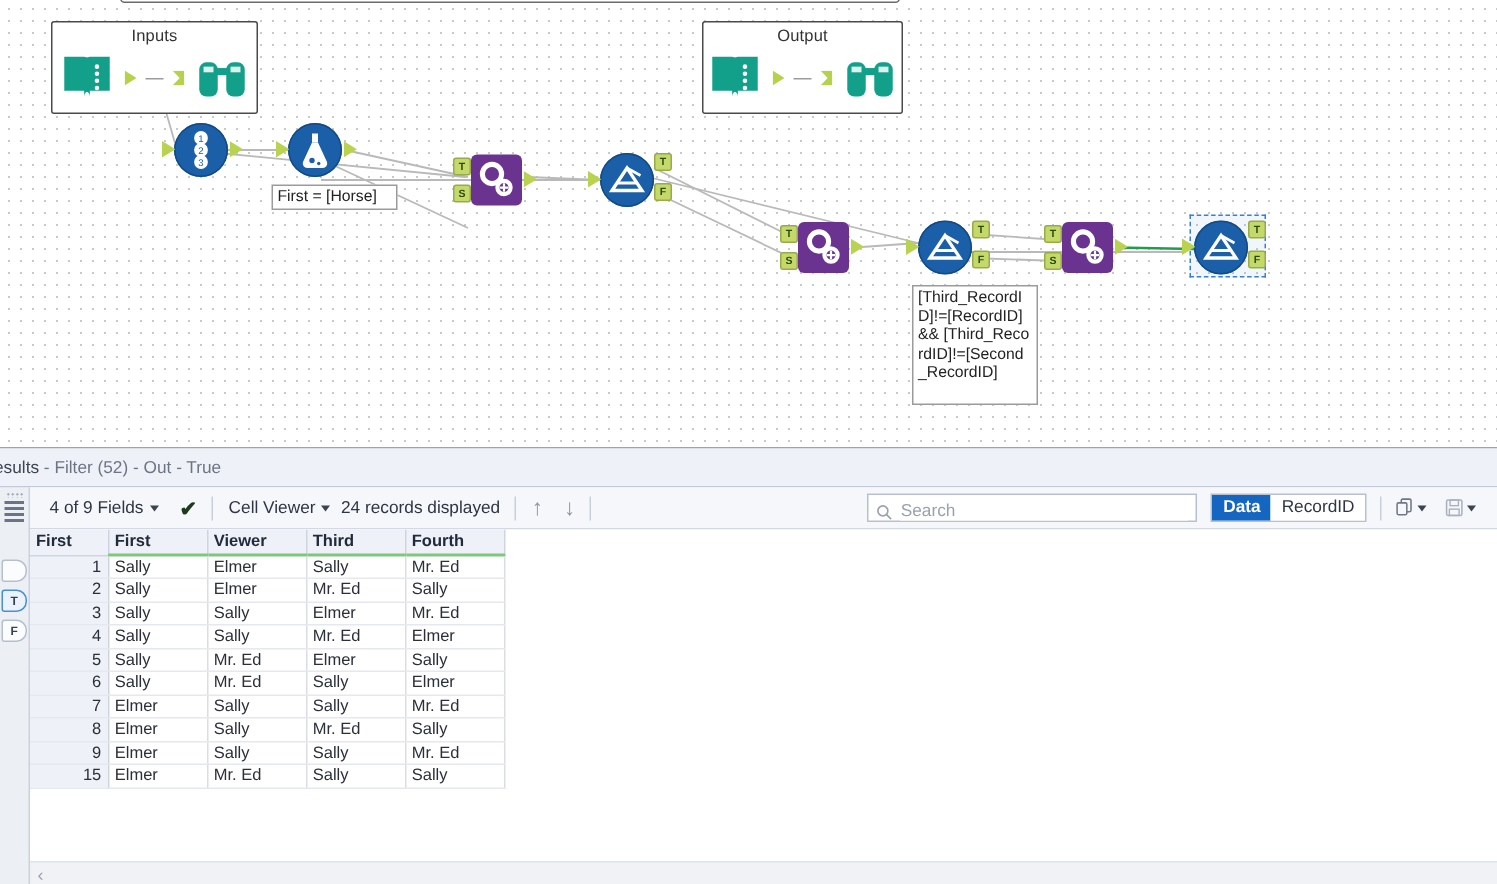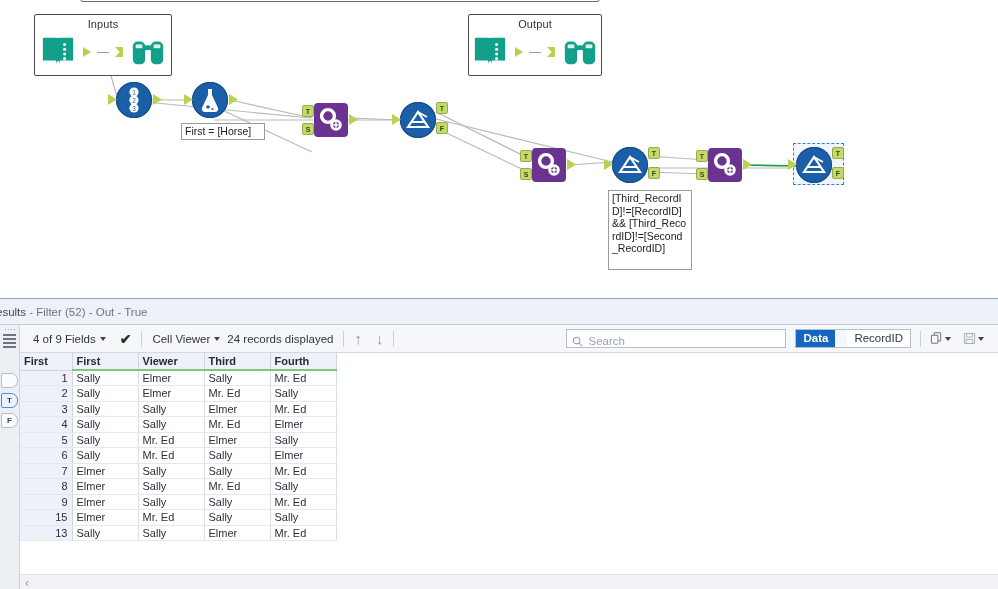--- a/index.html
+++ b/index.html
@@ -182,21 +182,21 @@
     padding: 0 5px; gap: 5px;
   }
   #search-wrap input {
     border: none; outline: none; flex: 1 1 auto;
     font-family: "Liberation Sans", sans-serif;
     font-size: 11.5px; color: #333;
   }
   #search-wrap input::placeholder { color: #9aa1af; }
 
   .seg {
-    display: flex; height: 19px; border: 1px solid #b9c0cd; margin-left: 9px; gap: 12px;
+    display: flex; height: 19px; border: 1px solid #b9c0cd; margin-left: 9px;
   }
   .seg div {
     padding: 0 7px; line-height: 17px; font-size: 11.5px; color: #2f3542; background:#fff;
   }
   .seg div.active { background: #1566c0; color: #fff; font-weight: bold; }
 
   .icon-btn { display:flex; align-items:center; gap:2px; padding: 0 6px; color:#6f7785; }
 
   
   #grid-wrap { position: relative; height: 237px; overflow: hidden; background:#fff; }
@@ -584,27 +584,20 @@
                 <td>Sally</td>
                 <td>Mr. Ed</td>
               </tr>
               <tr>
                 <td class="rec">15</td>
                 <td>Elmer</td>
                 <td>Mr. Ed</td>
                 <td>Sally</td>
                 <td>Sally</td>
               </tr>
-              <tr>
-                <td class="rec">13</td>
-                <td>Sally</td>
-                <td>Sally</td>
-                <td>Elmer</td>
-                <td>Mr. Ed</td>
-              </tr>
             </tbody>
         </table>
         <div id="hscroll">
           <span class="sb-left">‹</span>
         </div>
       </div>
     </div>
   </div>
 </div>
 

